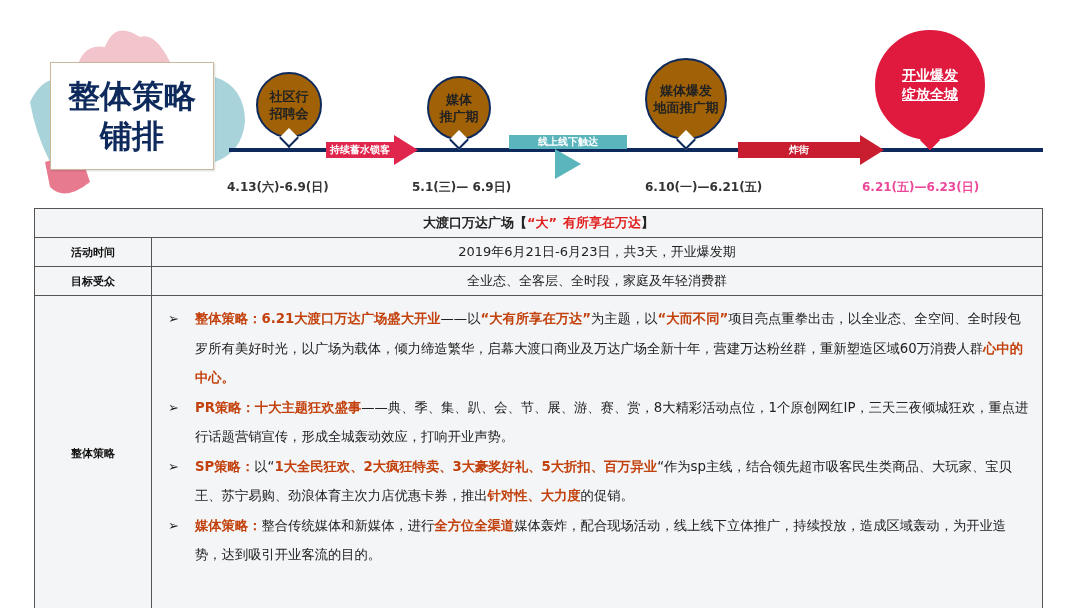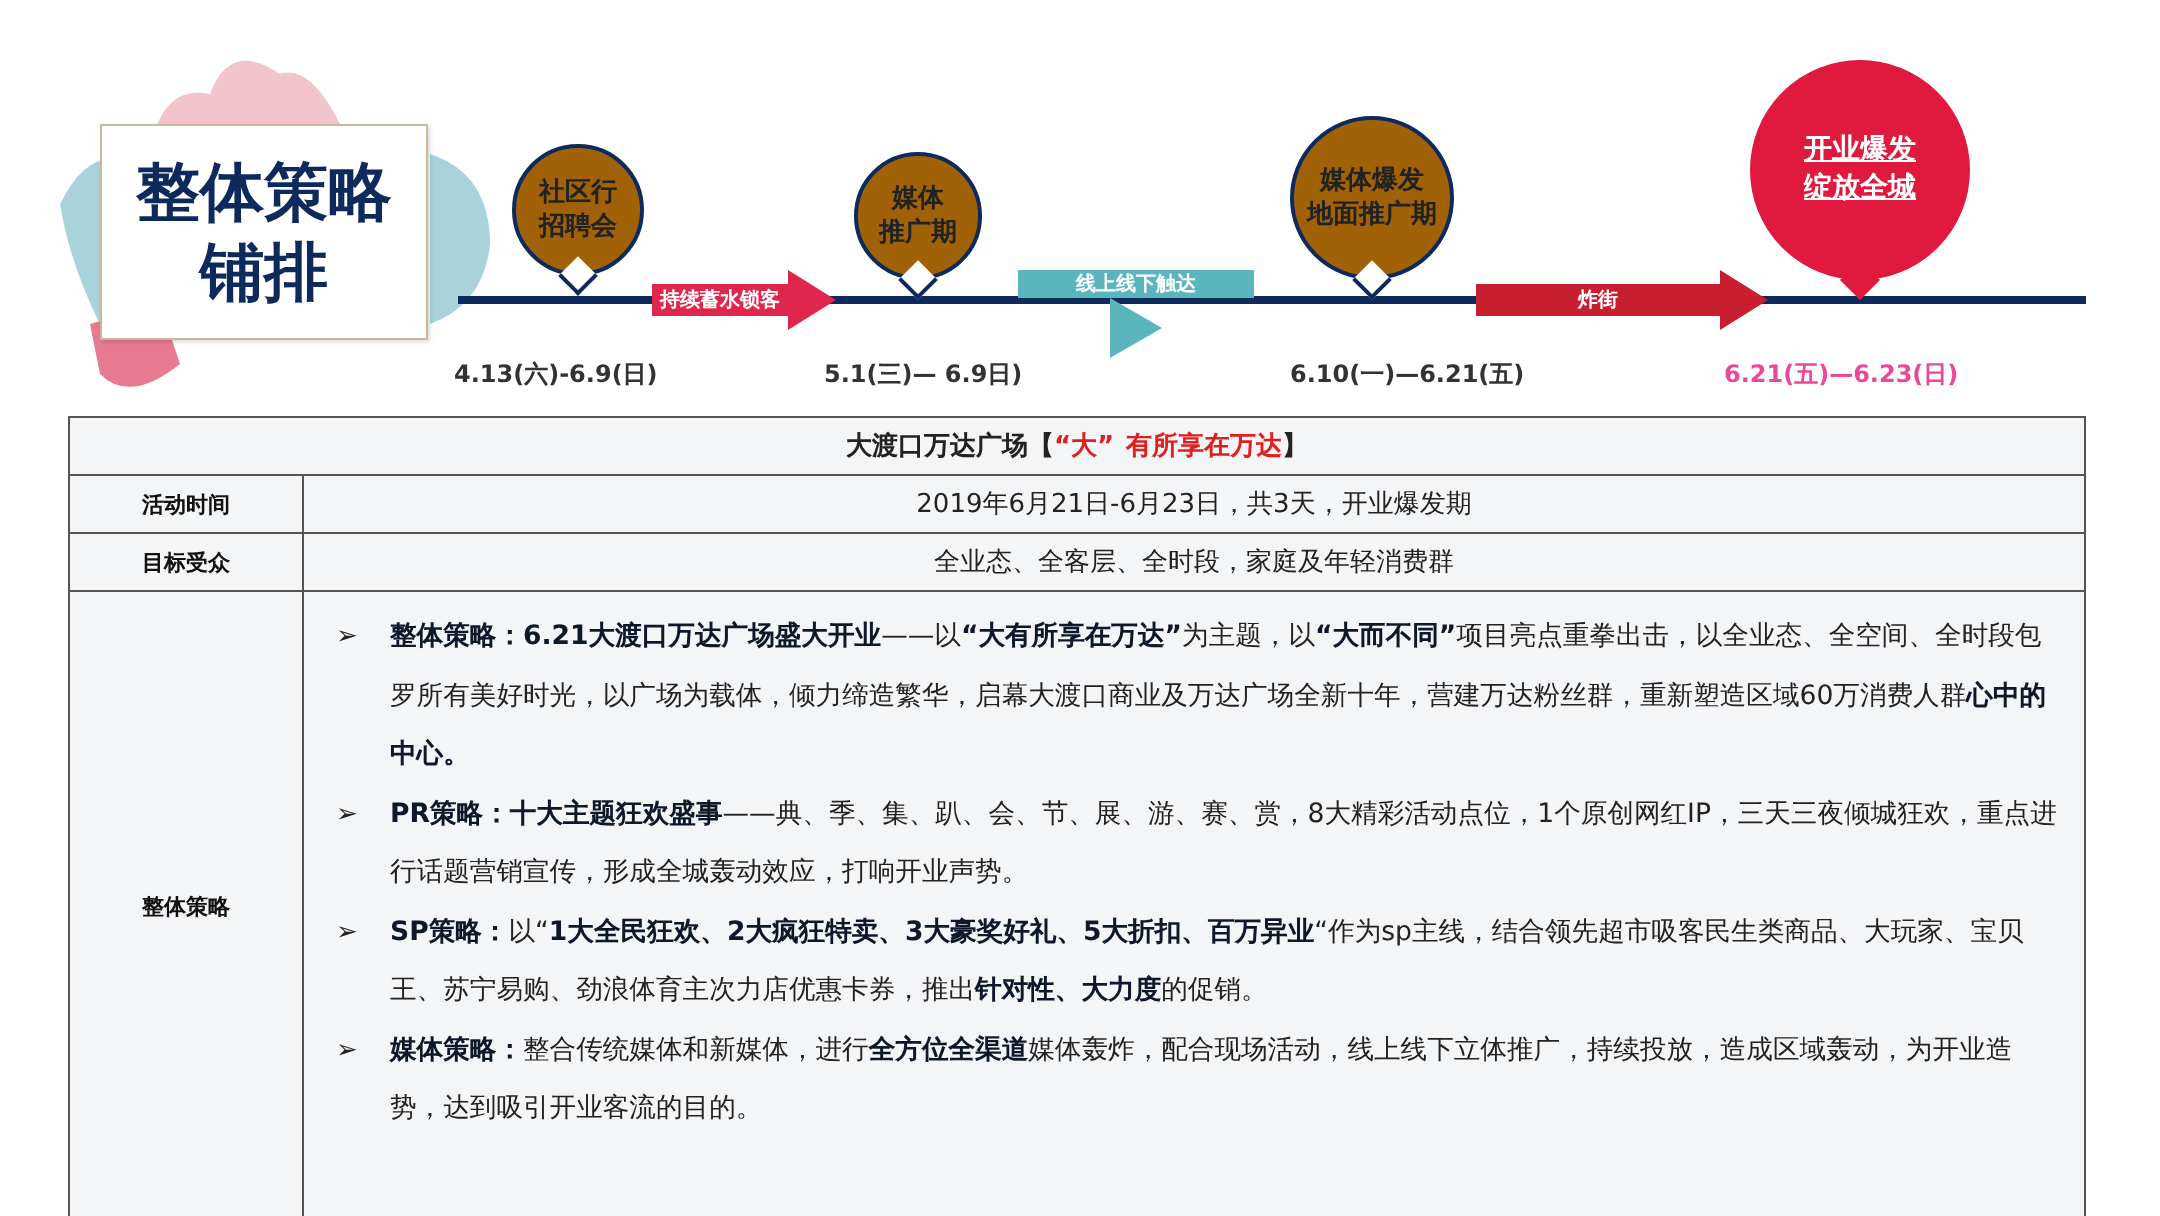--- a/index.html
+++ b/index.html
@@ -47,21 +47,21 @@
     font-weight: bold; font-size: 11px; color: #111; }
   .cell-value { flex: 1; display: flex; align-items: center; justify-content: center; font-size: 13px; color: #222; }
   .head-row { height: 29px; justify-content: center; align-items: center; font-weight: bold; font-size: 13px; }
   .head-row .hl { color: #e0201f; }
   .r1, .r2 { height: 29px; }
   .strategy { height: 314px; }
   .strategy .cell-value { display: block; padding: 8px 10px 0 10px; }
   .bullet { display: flex; font-size: 13.3px; line-height: 29.5px; color: #222; }
   .bullet .mark { width: 33px; flex: none; padding-left: 6px; font-size: 13px; }
   .bullet .txt { flex: 1; }
-  b { font-weight: bold; color: #0f172a; }
+  b { font-weight: bold; color: #c2410c; }
 </style>
 </head>
 <body>
 
 <svg class="splash" style="left:20px;top:12px;" width="240" height="190" viewBox="0 0 240 190">
   <path d="M55 65 Q60 30 85 35 Q95 8 120 25 Q135 20 150 50 L145 140 L60 140 Z" fill="#f2c4cc"></path>
   <path d="M10 90 Q25 60 45 70 L60 70 L60 150 L30 150 Q15 120 10 90 Z" fill="#a8d3da"></path>
   <path d="M195 65 Q225 75 225 110 Q222 140 195 150 Z" fill="#a8d3da"></path>
   <path d="M25 150 L60 140 L70 170 Q45 190 30 175 Z" fill="#e87a90"></path>
 </svg>

